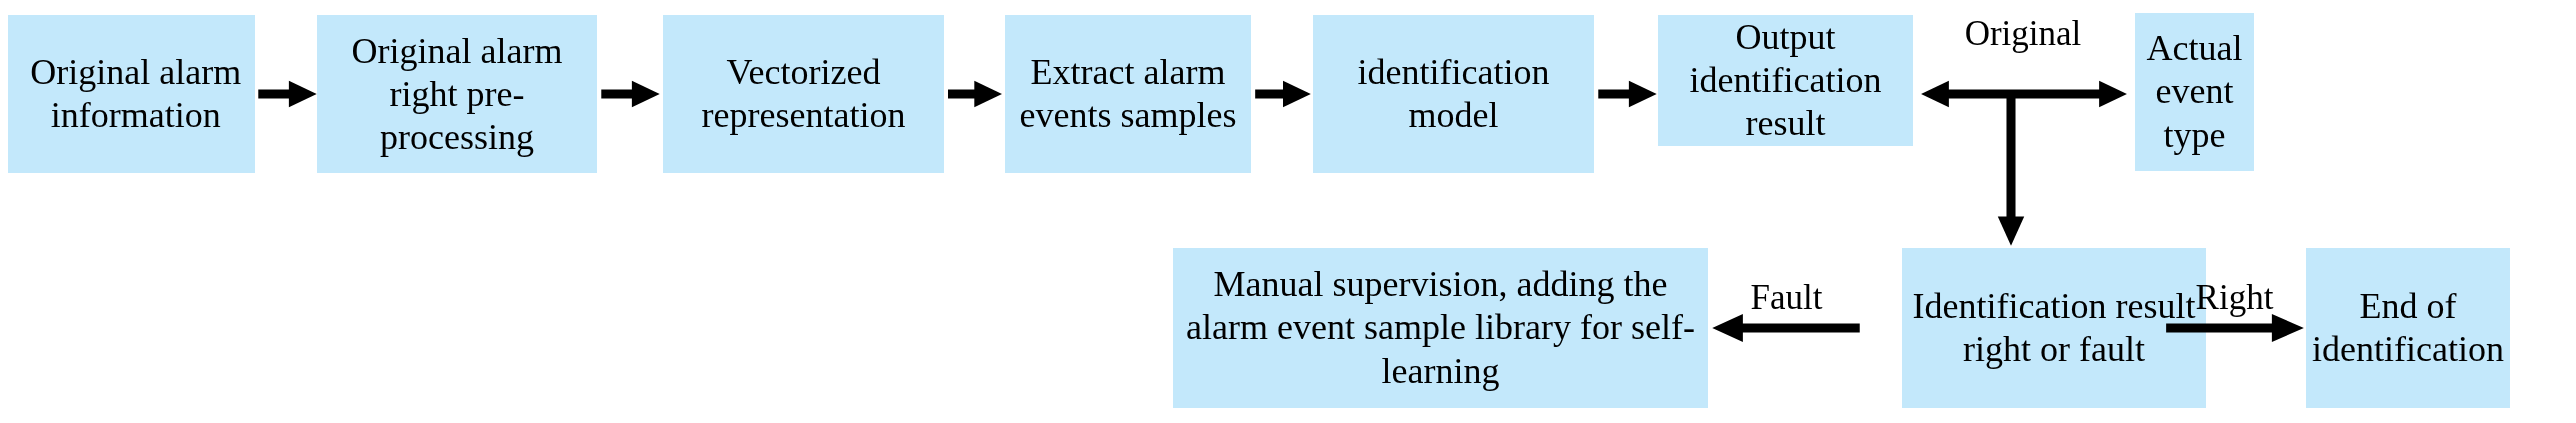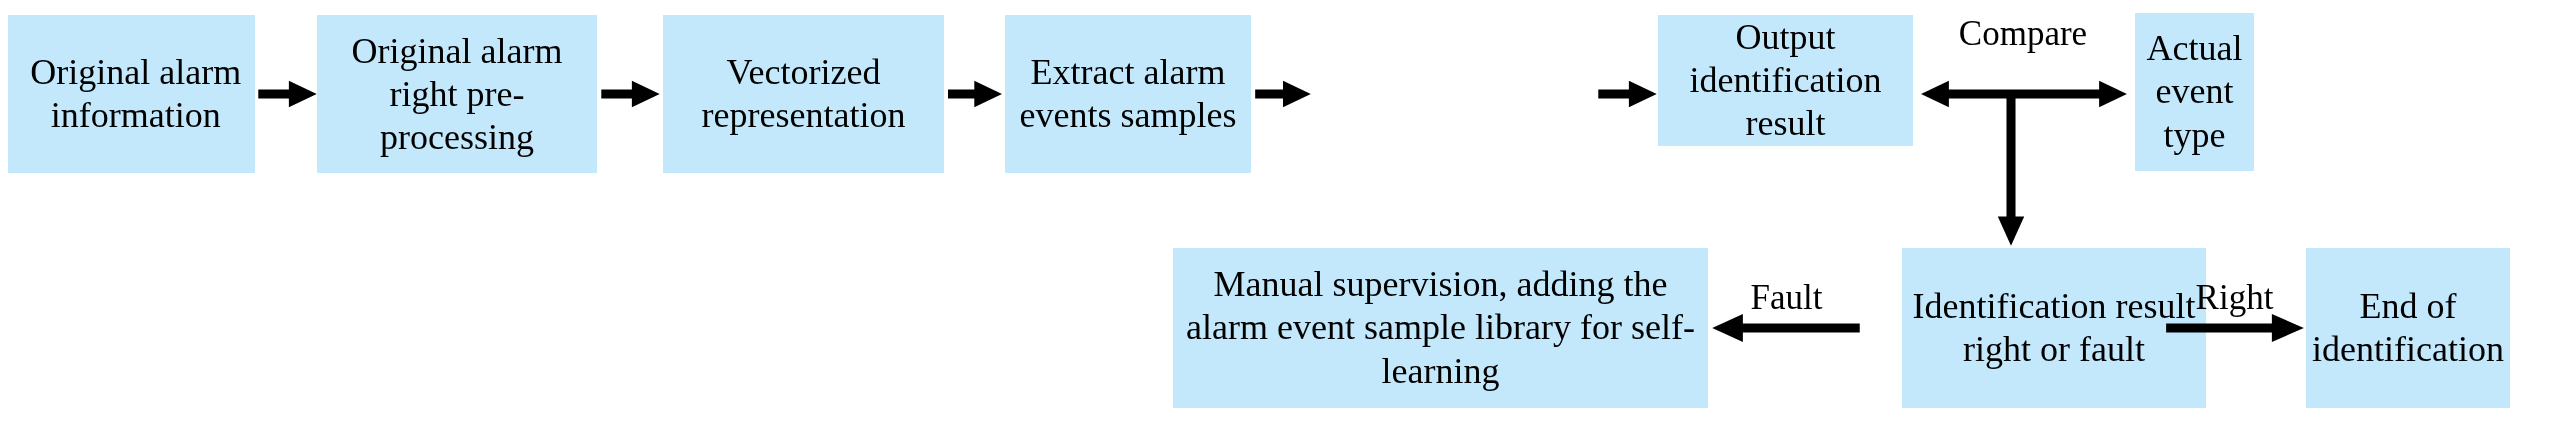--- a/index.html
+++ b/index.html
@@ -51,20 +51,21 @@
 <div id="canvas">
 
   <div class="node" style="left:8.4px; top:15.3px; width:247px; height:158px;padding-left:12px;">Original alarm information</div>
 
   <div class="node" style="left:317px; top:15.3px; width:280px; height:158px;">Original alarm right pre-processing</div>
 
   <div class="node" style="left:663px; top:15.3px; width:281px; height:158px;">Vectorized representation</div>
 
   <div class="node" style="left:1005px; top:15.3px; width:246px; height:158px;">Extract alarm events samples</div>
 
+  <div class="node" style="left:1313px; top:15.3px; width:281px; height:158px;">identification model</div>
 
   <div class="node" style="left:1658px; top:15.3px; width:255px; height:131px;">Output identification result</div>
 
   <div class="node" style="left:2135px; top:13px; width:119px; height:158px;">Actual event type</div>
 
   <div class="node" style="left:1173px; top:248px; width:535px; height:160px;">Manual supervision, adding the alarm event sample library for self-learning</div>
 
   <div class="node" style="left:1902px; top:248px; width:304px; height:160px;">Identification result right or fault</div>
 
   <div class="node" style="left:2306px; top:248px; width:204px; height:160px;">End of identification</div>
@@ -87,21 +88,21 @@
   <svg class="arrow-svg" style="left:1255px; top:78px;" width="56" height="32" viewBox="0 0 80 46">
     <line x1="0" y1="23" x2="48" y2="23" stroke-width="13"></line>
     <polygon points="40,4 80,23 40,42"></polygon>
   </svg>
 
   <svg class="arrow-svg" style="left:1598px; top:78px;" width="59" height="32" viewBox="0 0 84 46">
     <line x1="0" y1="23" x2="52" y2="23" stroke-width="13"></line>
     <polygon points="44,4 84,23 44,42"></polygon>
   </svg>
 
-  <div class="edge-label" style="left:1915px; top:14px; width:216px;">Compare</div>
+  <div class="edge-label" style="left:1915px; top:14px; width:216px;">Original</div>
 
   <svg class="arrow-svg" style="left:1915px; top:78px;" width="218" height="32" viewBox="0 0 312 46">
     <line x1="40" y1="23" x2="272" y2="23" stroke-width="13"></line>
     <polygon points="48,4 8,23 48,42"></polygon>
     <polygon points="264,4 304,23 264,42"></polygon>
   </svg>
 
   <svg class="arrow-svg" style="left:1995px; top:91px;" width="32" height="158" viewBox="0 0 46 226">
     <line x1="23" y1="0" x2="23" y2="188" stroke-width="13"></line>
     <polygon points="4,180 23,222 42,180"></polygon>

